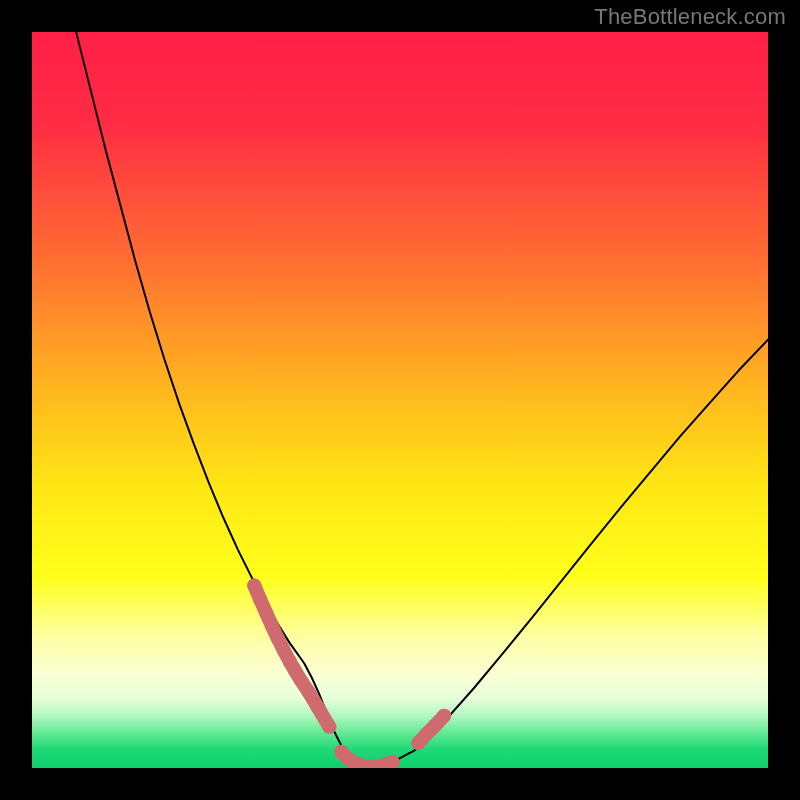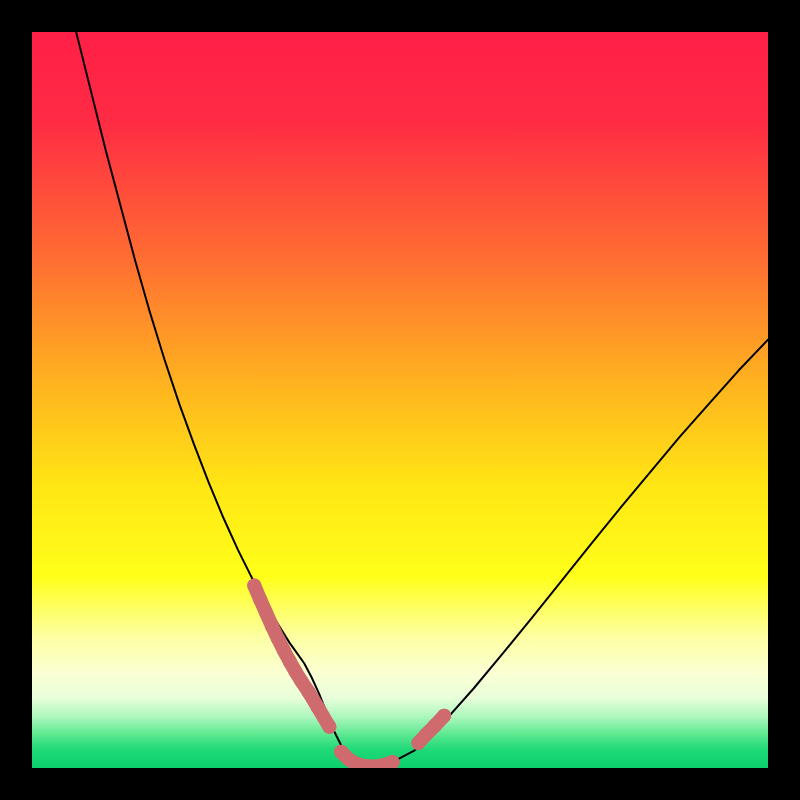--- a/index.html
+++ b/index.html
@@ -98,13 +98,14 @@
           <circle cx="360.64" cy="730.11" r="7.00" fill="#cf6a6f"></circle>
           <path d="M309.12 719.81 L316.48 727.17 L323.84 731.58 L331.20 733.79 L338.56 734.53 L345.92 734.16 L353.28 732.69 L360.64 730.11" fill="none" stroke="#cf6a6f" stroke-width="14" stroke-linecap="round" stroke-linejoin="round"></path>
           <circle cx="386.40" cy="710.98" r="7.00" fill="#cf6a6f"></circle>
           <circle cx="394.50" cy="702.14" r="7.00" fill="#cf6a6f"></circle>
           <circle cx="403.33" cy="693.31" r="7.00" fill="#cf6a6f"></circle>
           <circle cx="412.16" cy="683.74" r="7.00" fill="#cf6a6f"></circle>
           <path d="M386.40 710.98 L394.50 702.14 L403.33 693.31 L412.16 683.74" fill="none" stroke="#cf6a6f" stroke-width="14" stroke-linecap="round" stroke-linejoin="round"></path>
         </g>
     </svg>
   </div>
+  <div class="watermark">TheBottleneck.com</div>
 </div>
 
 </body></html>

